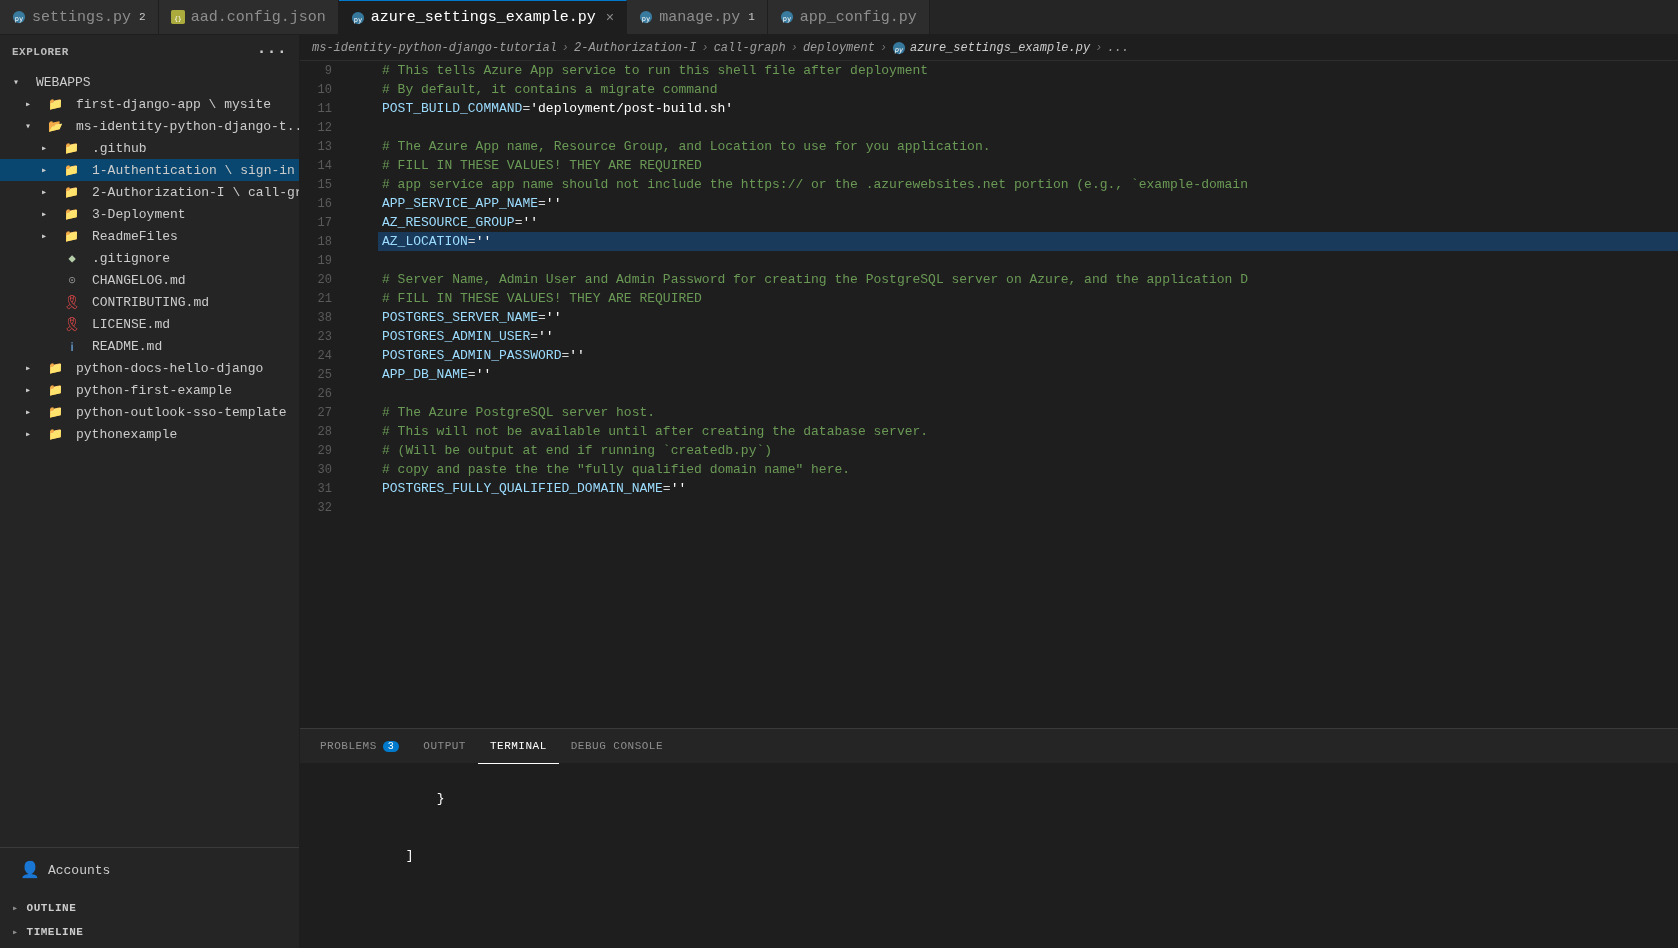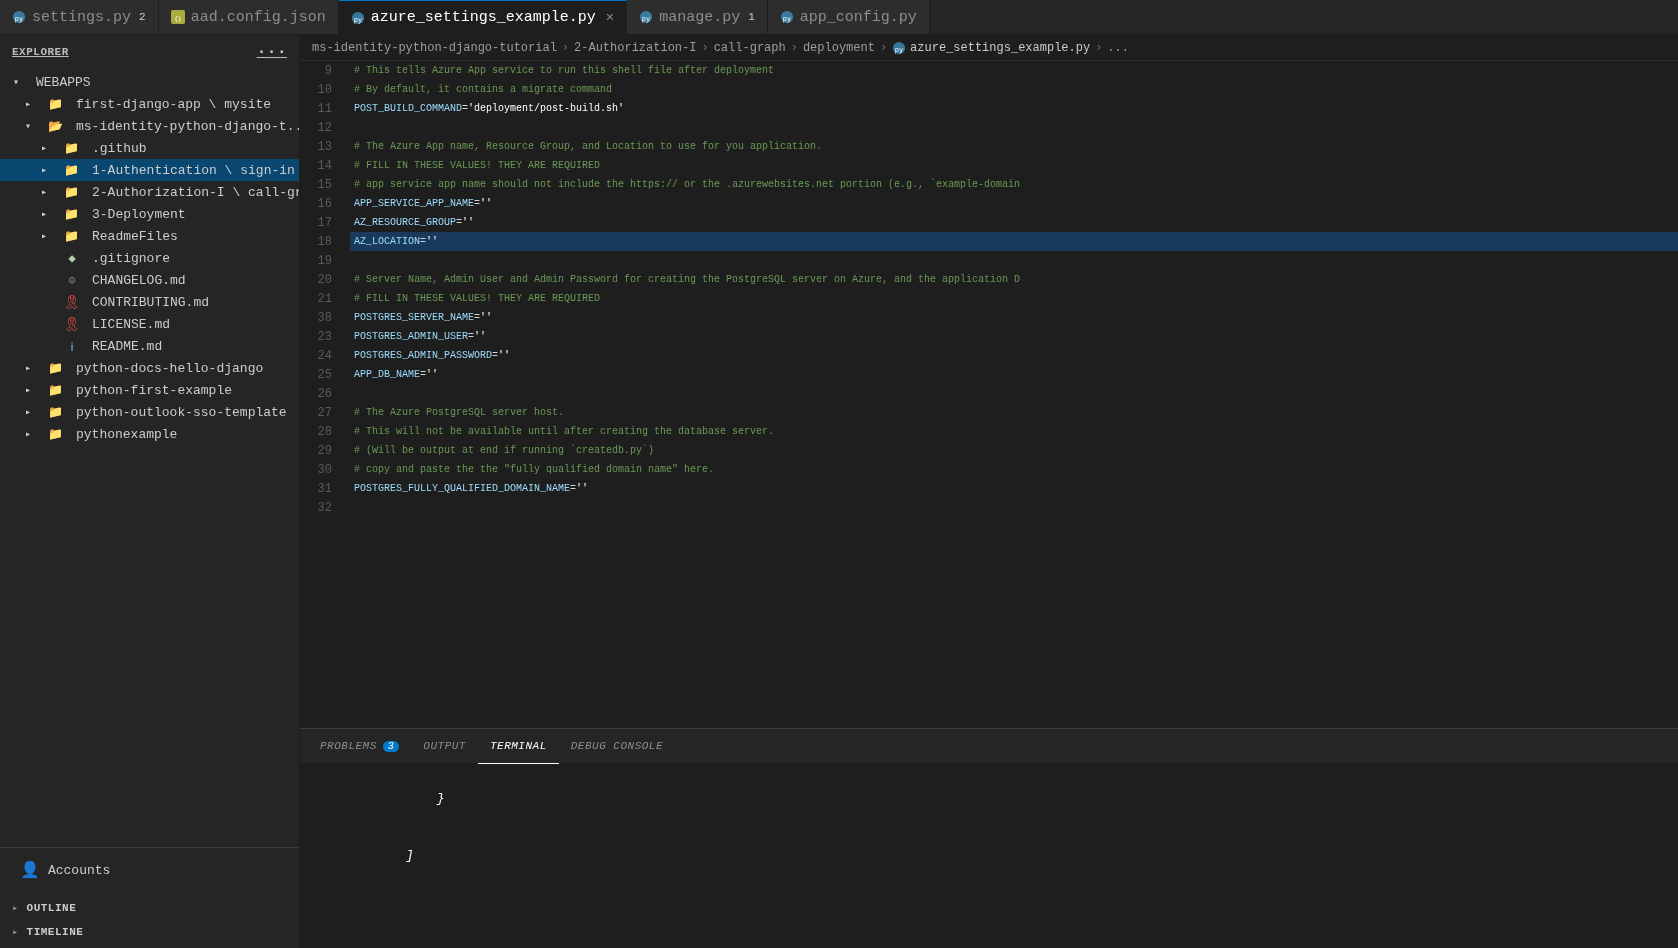--- a/index.html
+++ b/index.html
@@ -79,21 +79,20 @@
     .sidebar-header {
       display: flex;
       align-items: center;
       justify-content: space-between;
       padding: 8px 12px;
       color: #bbbbbb;
       font-size: 11px;
       font-weight: 700;
       text-transform: uppercase;
       letter-spacing: 0.5px;
-      text-decoration: underline;
     }
     .sidebar-header-icons {
       display: flex;
       gap: 6px;
       color: #cccccc;
     }
     .sidebar-tree {
       flex: 1;
       overflow-y: auto;
       overflow-x: hidden;
@@ -172,20 +171,21 @@
       padding: 4px 12px;
       background: #1e1e1e;
       color: #9d9d9d;
       font-size: 12px;
       height: 26px;
       flex-shrink: 0;
       gap: 4px;
       border-bottom: 1px solid #2d2d2d;
       overflow: hidden;
       white-space: nowrap;
+      font-style: italic;
     }
     .breadcrumb-sep { color: #6d6d6d; margin: 0 1px; }
     .breadcrumb-item { color: #9d9d9d; }
     .breadcrumb-item.active { color: #cccccc; }
 
     
     .editor {
       flex: 1;
       overflow-y: auto;
       overflow-x: hidden;
@@ -213,39 +213,39 @@
     .code-lines {
       flex: 1;
       padding: 0;
     }
     .code-line {
       height: 19px;
       display: flex;
       align-items: center;
       padding-left: 4px;
       white-space: pre;
-      font-size: 10px;
+      font-size: 13px;
+      margin-left: 28px;
     }
     .code-line.highlighted {
       background: #1a3a5c;
     }
     .kw-comment { color: #6a9955; }
     .kw-string { color: #ffffff; }
     .kw-varname { color: #9cdcfe; }
     .kw-eq { color: #d4d4d4; }
 
     
     .bottom-panel {
       height: 220px;
       background: #1e1e1e;
       border-top: 1px solid #3a3a3a;
       display: flex;
       flex-direction: column;
       flex-shrink: 0;
-      font-style: italic;
     }
     .panel-tabs {
       display: flex;
       align-items: center;
       background: #252526;
       height: 35px;
       border-bottom: 1px solid #1e1e1e;
       padding: 0 8px;
       gap: 0;
     }

